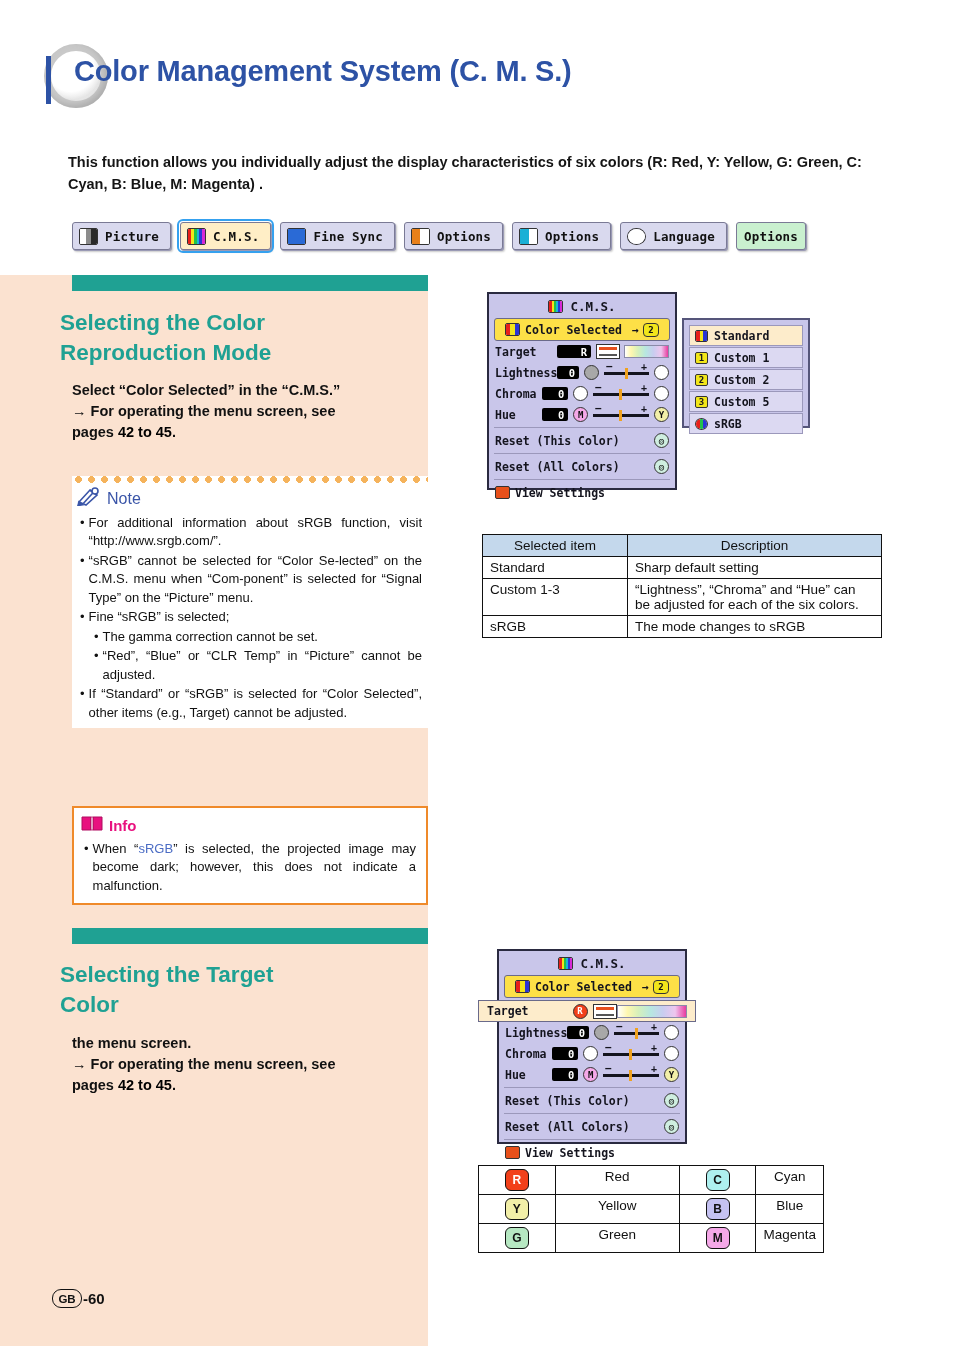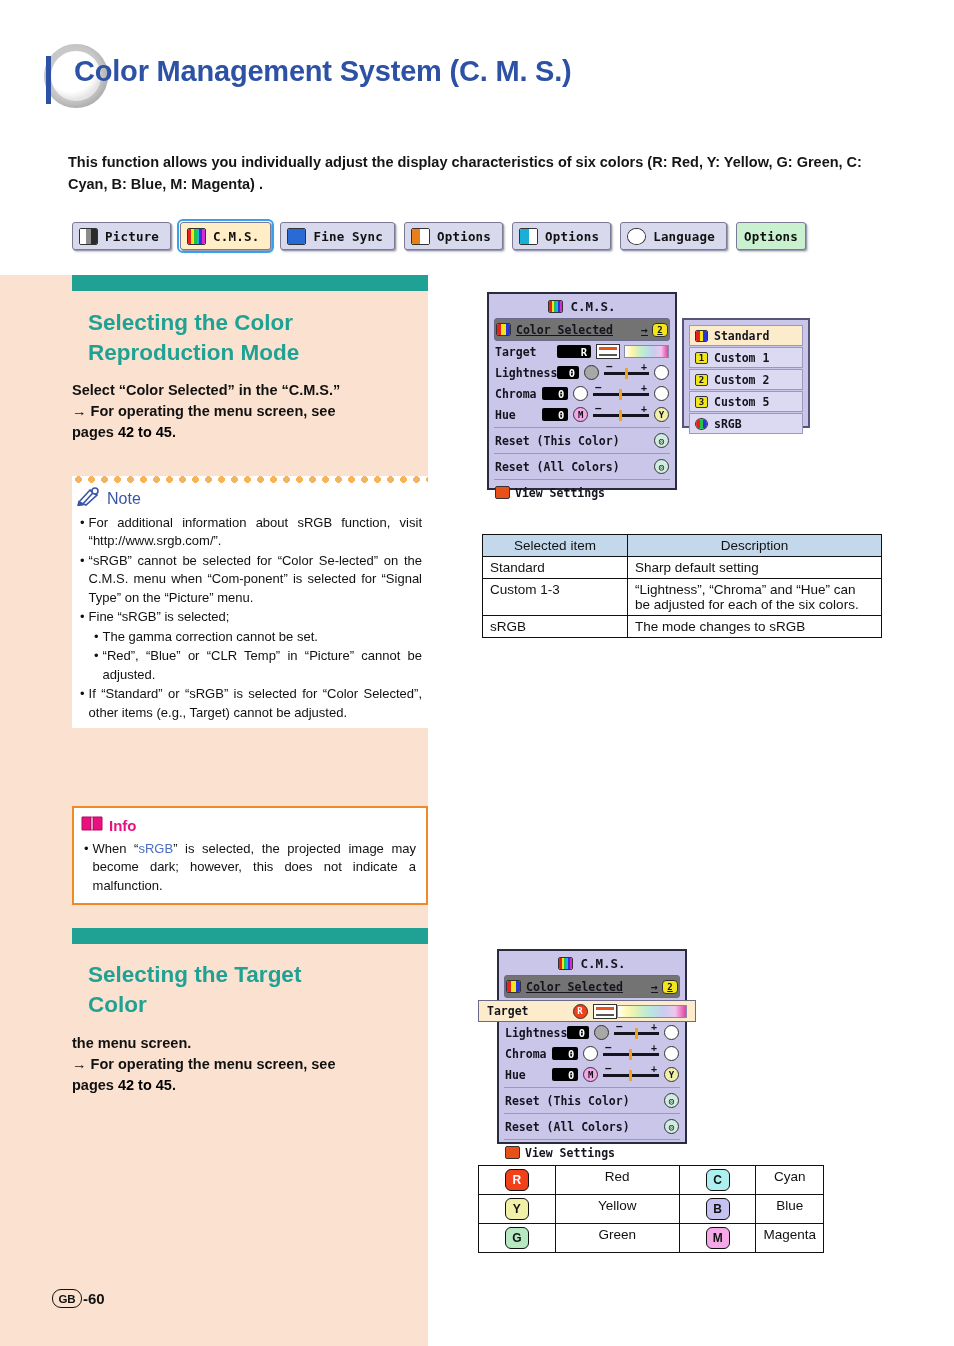--- a/index.html
+++ b/index.html
@@ -30,21 +30,21 @@
     box-shadow:1px 1px 0 #9a9ab5, 2px 2px 2px rgba(0,0,0,.22);
     font-size:12.5px;font-weight:bold;color:#111;font-family:"DejaVu Sans Mono","Liberation Mono",monospace;letter-spacing:0.2px;}
   .tab.sel{background:#ffeec6;outline:2px solid #35a1ef;outline-offset:1px;}
   .tab.status{background:#c9f0cf;padding:0 7px;}
   .tab .glyph{width:17px;height:15px;border:1px solid #333;border-radius:2px;background:#fff;
     display:flex;overflow:hidden;flex:0 0 auto;}
   .tab .glyph i{display:block;flex:1 1 auto;height:100%;}
 
   
   .teal-bar{position:absolute;left:72px;width:356px;height:16px;background:#1fa193;}
-  .sec-title{position:absolute;left:88px;width:360px;font-size:22.5px;font-weight:bold;color:#1fa193;line-height:1.33;}
+  .sec-title{position:absolute;left:60px;width:360px;font-size:22.5px;font-weight:bold;color:#1fa193;line-height:1.33;}
   .sec-body{position:absolute;left:72px;width:352px;font-size:14.5px;font-weight:bold;color:#111;line-height:1.46;}
   .pg-link{color:#000000;}
 
   
   .note-box{position:absolute;left:72px;top:476px;width:356px;background:#ffffff;}
   .note-dots{height:7px;width:100%;
     background-image:radial-gradient(circle, #f5b35c 46%, rgba(0,0,0,0) 48%);
     background-size:13px 7px;background-repeat:repeat-x;background-position:0 0;}
   .note-head{display:flex;align-items:center;gap:5px;padding:4px 0 2px 4px;}
   .note-label{font-size:16px;color:#3a55a8;font-weight:500;}
@@ -64,21 +64,21 @@
   
   .footer{position:absolute;left:52px;top:1289px;display:flex;align-items:center;font-size:15px;font-weight:bold;color:#111;}
   .gb-oval{display:inline-flex;align-items:center;justify-content:center;width:28px;height:17px;
     border:1.6px solid #111;border-radius:9px;font-size:11.5px;font-weight:bold;margin-right:1px;}
 
   
   .osd{position:absolute;background:#c9c6ea;border:2px solid #2a2a40;box-sizing:border-box;
     font-family:"DejaVu Sans Mono","Liberation Mono",monospace;}
   .osd-title{display:flex;align-items:center;justify-content:center;gap:7px;height:24px;font-size:12.5px;font-weight:bold;color:#14141e;}
   .osd-row{display:flex;align-items:center;height:21px;padding:0 6px;font-size:11.5px;color:#14141e;font-weight:bold;white-space:nowrap;}
-  .osd-row.banner{background:#737373;border:1px solid #6a6a8a;border-radius:3px;margin:0 5px;height:21px;padding:0 1px;text-decoration:underline;}
+  .osd-row.banner{background:#fde047;border:1px solid #6a6a8a;border-radius:3px;margin:0 5px;height:21px;padding:0 10px;}
   .osd-sep{height:1px;background:#9b98bb;margin:2px 5px;}
   .val-box{display:inline-flex;align-items:center;justify-content:flex-end;width:34px;height:13px;background:#000;color:#fff;
     font-size:10.5px;border-radius:2px;padding-right:4px;box-sizing:border-box;margin-right:5px;}
   .slider{position:relative;width:74px;height:13px;margin:0 5px;}
   .slider .line{position:absolute;left:0;right:0;top:6px;height:3px;background:#14141e;}
   .slider .knob{position:absolute;left:46%;top:2px;width:3px;height:11px;background:#f0a21e;}
   .slider .pm{position:absolute;top:-5px;font-size:10px;color:#14141e;}
   .ico{display:inline-flex;align-items:center;justify-content:center;flex:0 0 auto;border:1px solid #333;box-sizing:border-box;}
   .ico.sq{width:15px;height:13px;border-radius:2px;background:#fff;overflow:hidden;}
   .ico.rnd{width:15px;height:15px;border-radius:50%;font-size:9px;font-weight:bold;color:#111;}

